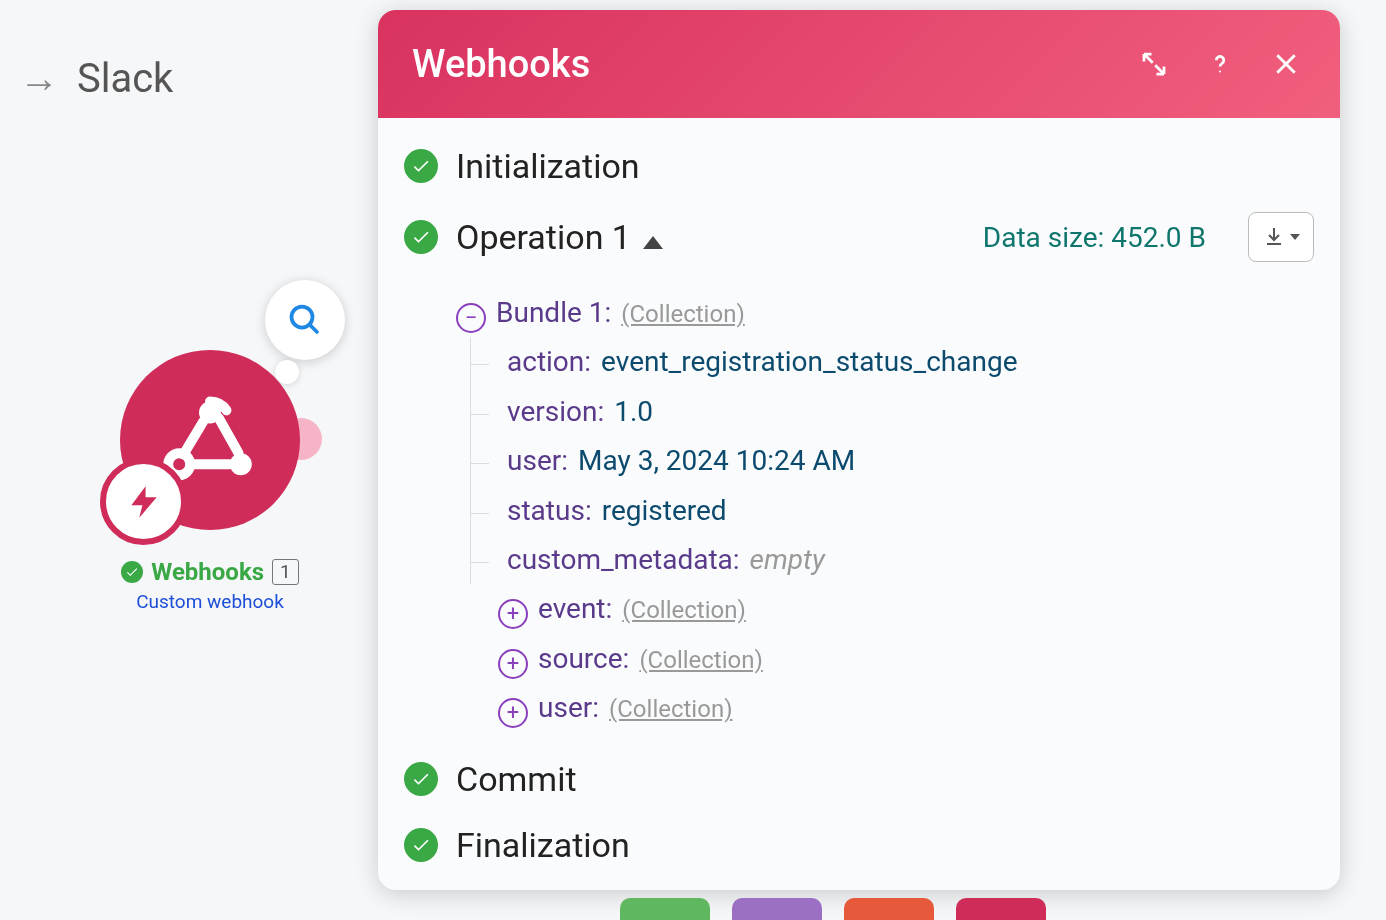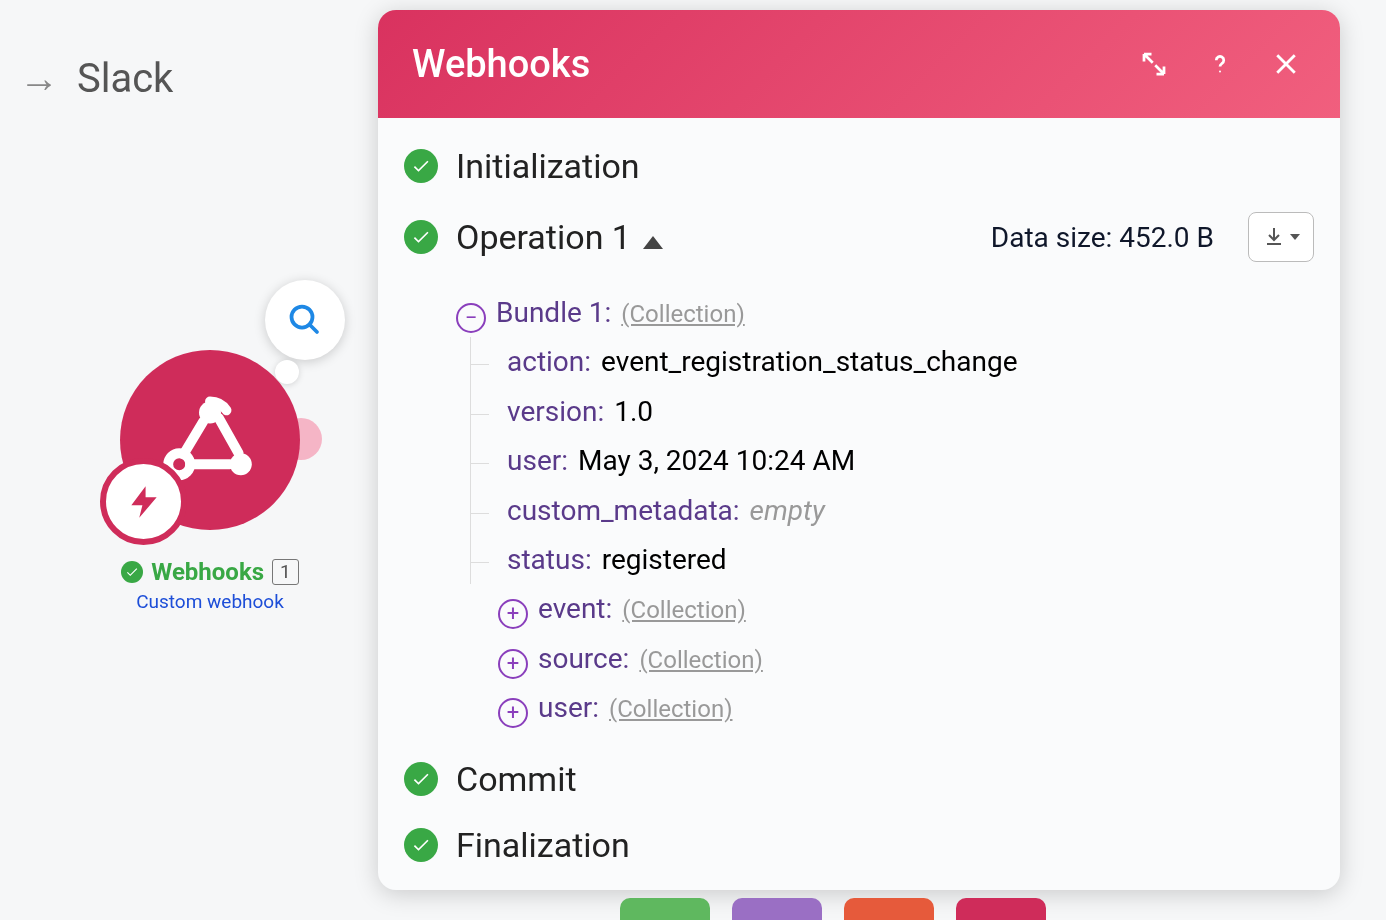--- a/index.html
+++ b/index.html
@@ -194,22 +194,22 @@
     flex-shrink: 0;
   }
   .check-big svg { width: 20px; height: 20px; fill: #fff; }
   .section-title {
     font-size: 34px;
     color: #222;
   }
   .section-row .spacer { flex: 1; }
   .data-size {
     font-size: 28px;
-    color: #0f172a;
-    margin-right: 16px;
+    color: #0f766e;
+    margin-right: 24px;
   }
   .download-btn {
     border: 1.5px solid #bbb;
     border-radius: 8px;
     width: 64px;
     height: 48px;
     display: inline-flex;
     align-items: center;
     justify-content: center;
     background: #fff;
@@ -262,21 +262,21 @@
     align-items: center;
     justify-content: center;
     font-size: 22px;
     line-height: 1;
     cursor: pointer;
     flex-shrink: 0;
     position: relative;
     top: 3px;
   }
   .key { color: #5a3a8a; }
-  .val { color: #000000; }
+  .val { color: #0c4a6e; }
   .coll { color: #999; font-size: 24px; text-decoration: underline; }
   .empty { color: #999; font-style: italic; }
 
   .child {
     margin-left: 14px;
     padding-left: 26px;
     border-left: 1.5px solid #ddd;
   }
   .child .tree-row::before {
     content: "";
@@ -421,26 +421,26 @@
           </div>
           <div class="tree-row">
             <span class="key">version:</span>
             <span class="val">1.0</span>
           </div>
           <div class="tree-row">
             <span class="key">user:</span>
             <span class="val">May 3, 2024 10:24 AM</span>
           </div>
           <div class="tree-row">
+            <span class="key">status:</span>
+            <span class="val">registered</span>
+          </div>
+          <div class="tree-row">
             <span class="key">custom_metadata:</span>
             <span class="empty">empty</span>
-          </div>
-          <div class="tree-row">
-            <span class="key">status:</span>
-            <span class="val">registered</span>
           </div>
         </div>
 
         <div class="tree-row" style="margin-left:42px">
           <span class="toggle">+</span>
           <span class="key">event:</span>
           <span class="coll">(Collection)</span>
         </div>
         <div class="tree-row" style="margin-left:42px">
           <span class="toggle">+</span>

